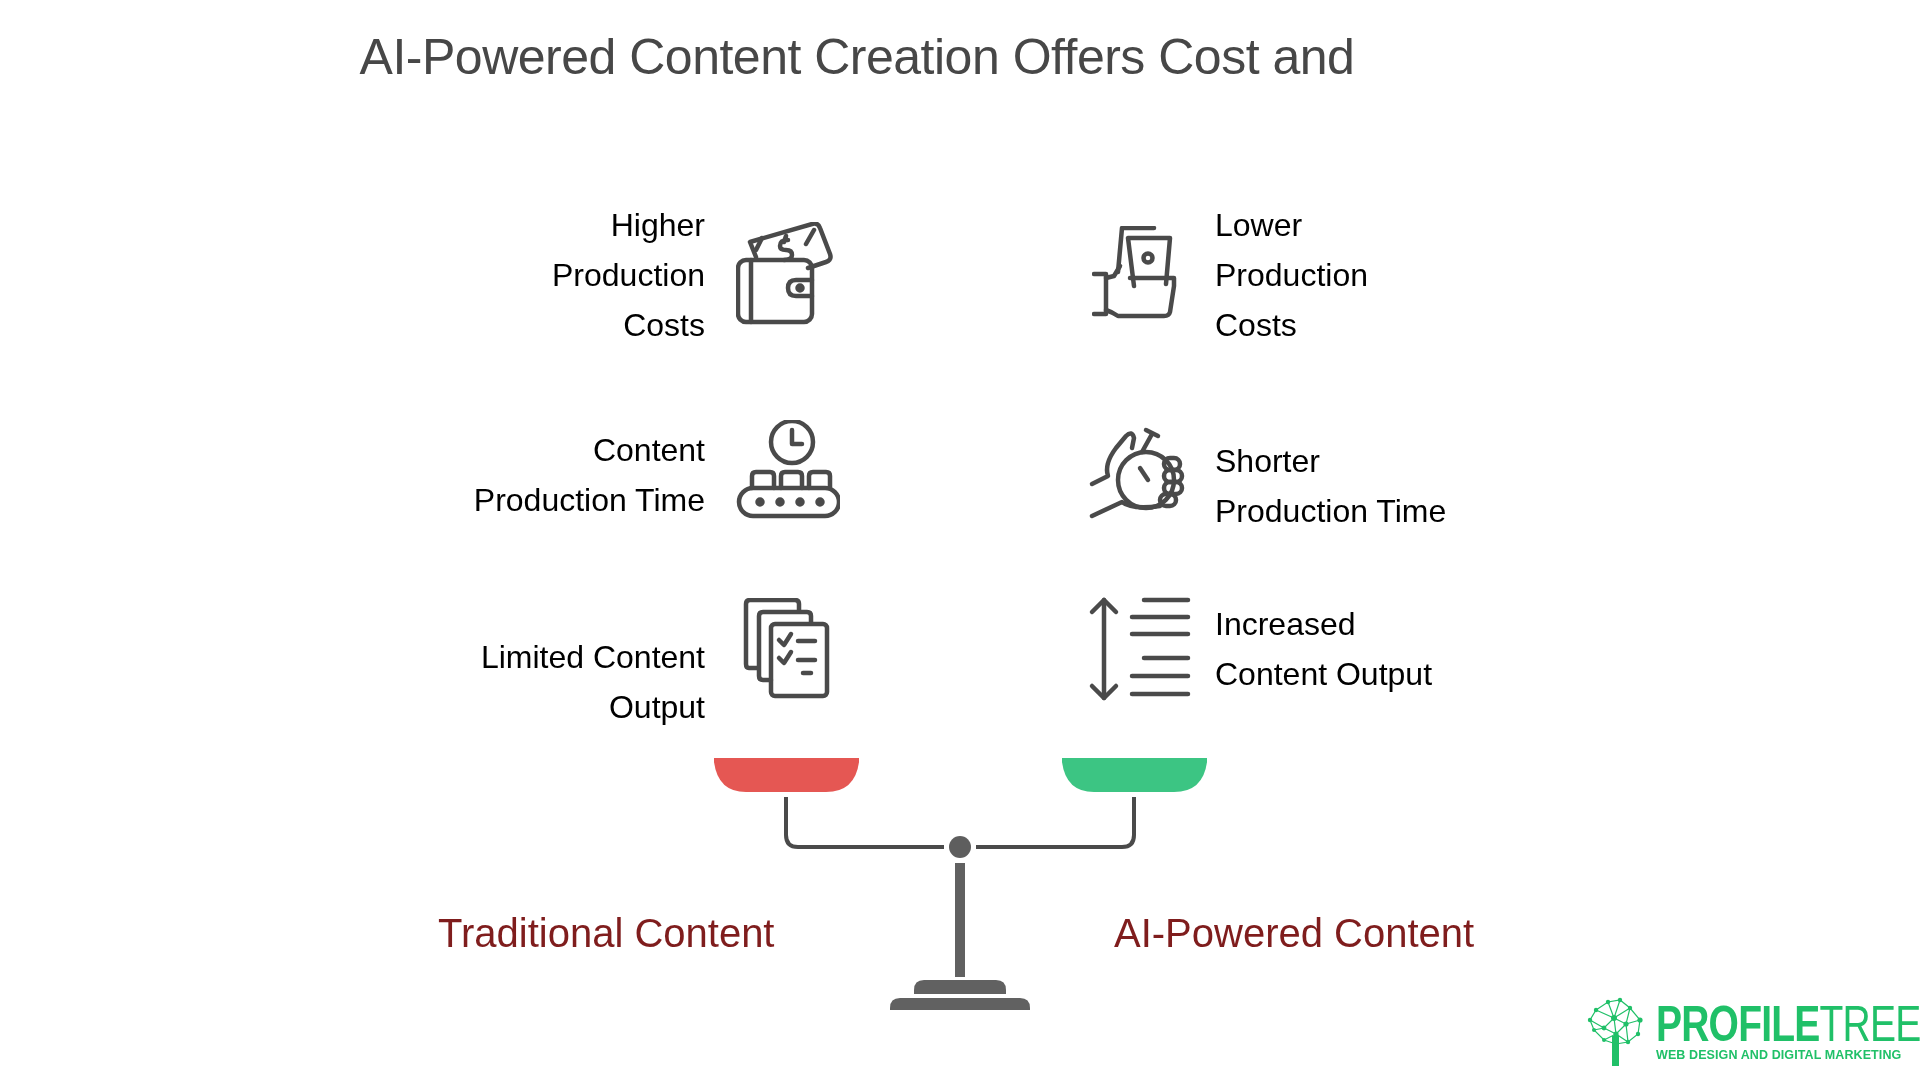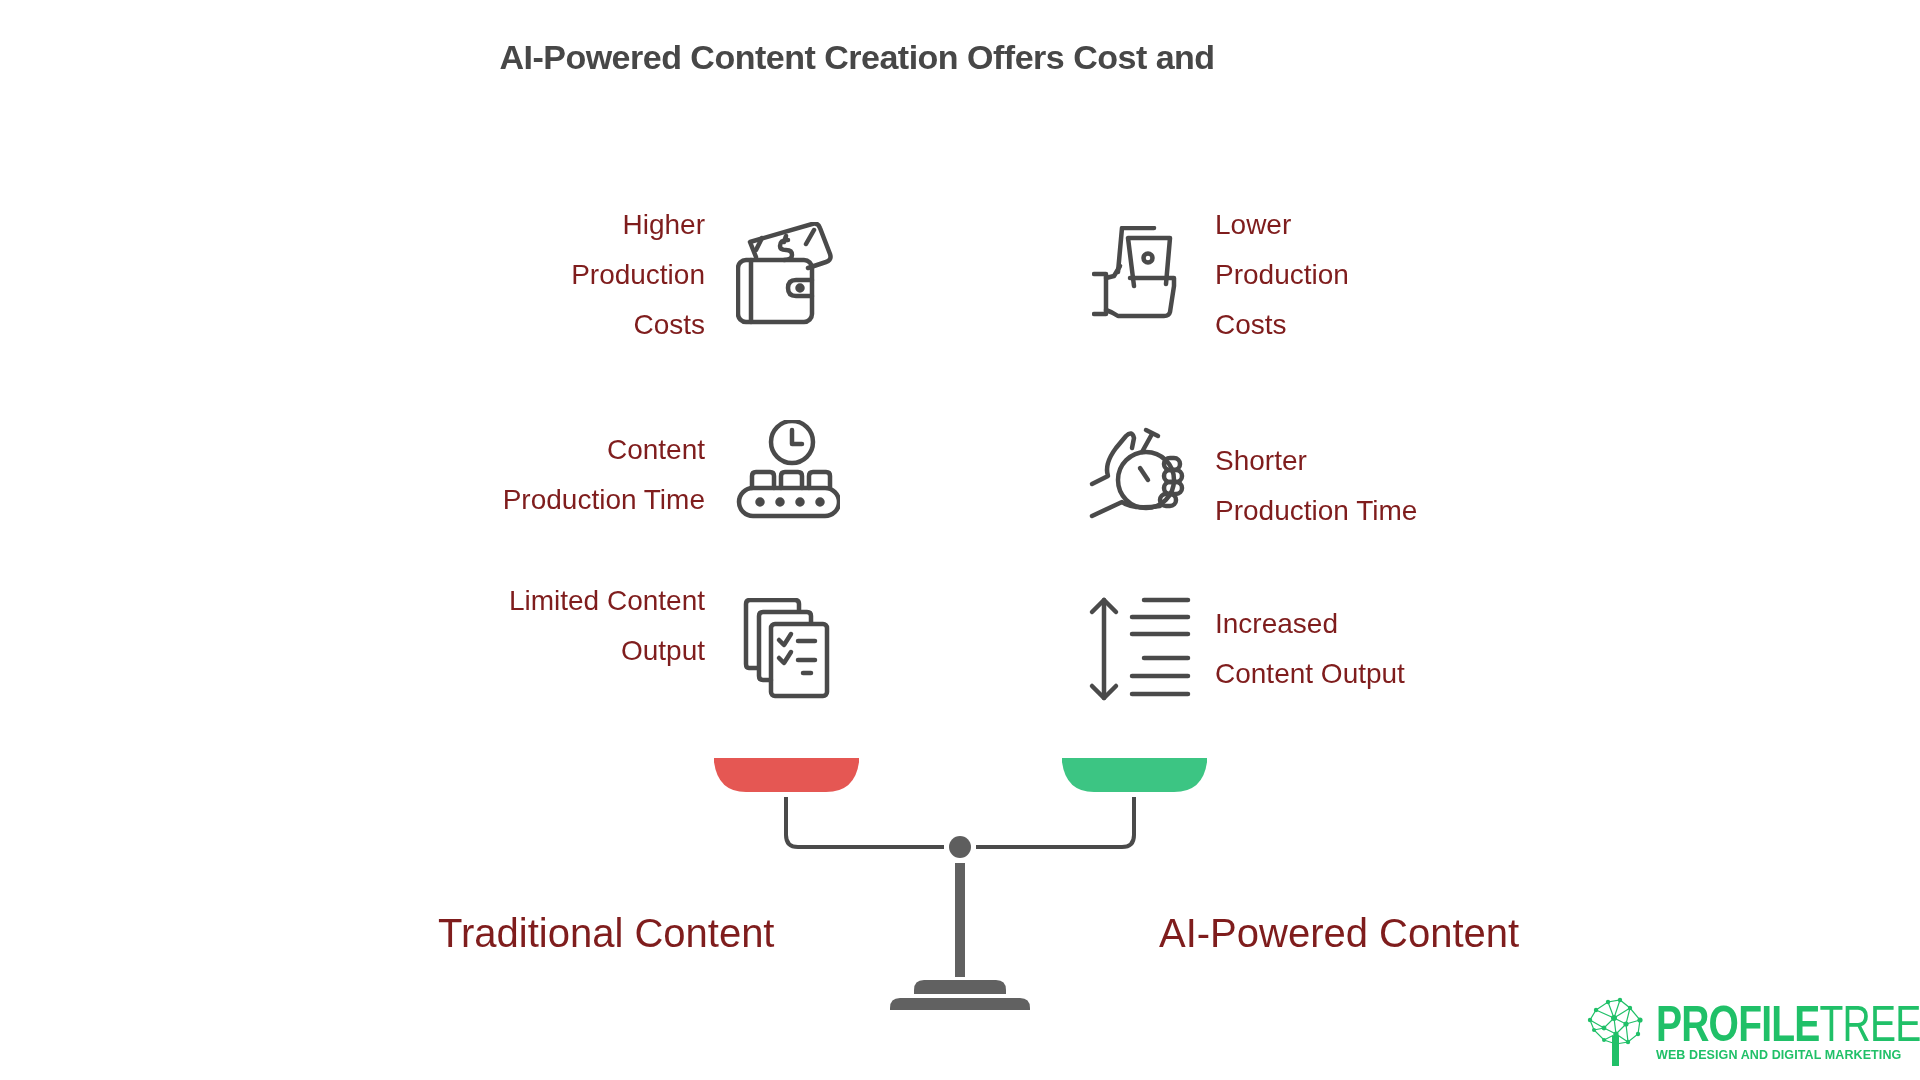--- a/index.html
+++ b/index.html
@@ -1,21 +1,21 @@
 <!DOCTYPE html>
 <html><head>
 <meta charset="utf-8">
 <style>
   html, body { margin:0; padding:0; background:#ffffff; }
   body { width:1920px; height:1080px; position:relative; overflow:hidden;
          font-family:"Liberation Sans", "DejaVu Sans", sans-serif; color:#4a4a4a; }
   .title { position:absolute; left:0; width:1714px; top:26px; text-align:center;
-           font-weight:bold; font-size:34px; line-height:63px; color:#474747; letter-spacing:-0.5px; }
+           font-weight:normal; font-size:50px; line-height:63px; color:#474747; letter-spacing:-0.5px; }
   .title span { display:block; }
-  .lbl { position:absolute; font-size:28px; line-height:50px; color:#7f1d1d; }
+  .lbl { position:absolute; font-size:32px; line-height:50px; color:#000000; }
   .lbl span { display:block; }
   .left { text-align:right; right:1215px; }
   .right { text-align:left; left:1215px; }
   .icon { position:absolute; }
   .icon svg { display:block; }
   .bottom-lbl { position:absolute; font-size:40px; line-height:50px; color:#7f1d1d; white-space:nowrap; }
   .logo { position:absolute; left:1586px; top:996px; width:300px; height:70px; }
   .logo-word { position:absolute; left:70px; top:2px; font-size:50px; line-height:52px; color:#20c068;
                font-weight:bold; letter-spacing:-1px; white-space:nowrap; transform:scaleX(0.78); transform-origin:left top; }
   .logo-word .light { font-weight:normal; }
@@ -93,21 +93,21 @@
     <rect x="78" y="58" width="18" height="12" rx="6"></rect>
     <rect x="74" y="70" width="16" height="12" rx="6"></rect>
     <path d="M6 92 L36 78 Q46 86 74 82"></path>
   </svg>
 </div>
 <div class="lbl right" style="top:436px;">
   <span>Shorter</span>
   <span>Production Time</span>
 </div>
 
-<div class="lbl left" style="top:576px;">
+<div class="lbl left" style="top:632px;">
   <span>Limited Content</span>
   <span>Output</span>
 </div>
 <div class="icon" style="left:743px; top:598px;">
   <svg width="92" height="102" viewBox="0 0 92 102" fill="none" stroke="#4a4a4a" stroke-width="4.5" stroke-linecap="round" stroke-linejoin="round">
     <path d="M14 70 L6 70 Q3 70 3 66 L3 6 Q3 2 7 2 L52 2 Q56 2 56 6 L56 12"></path>
     <path d="M28 82 L20 82 Q16 82 16 78 L16 18 Q16 14 20 14 L64 14 Q68 14 68 18 L68 24"></path>
     <rect x="28" y="26" width="56" height="72" rx="4"></rect>
     <path d="M36 42 L41 47 L48 36"></path>
     <line x1="55" y1="43" x2="72" y2="43"></line>
@@ -142,21 +142,21 @@
     <path d="M86 47 L86 85 Q86 97 98 97 L244 97" fill="none" stroke="#4a4a4a" stroke-width="4"></path>
     <path d="M434 47 L434 85 Q434 97 422 97 L276 97" fill="none" stroke="#4a4a4a" stroke-width="4"></path>
     <circle cx="260" cy="97" r="11" fill="#5e5e5e"></circle>
     <rect x="255" y="113" width="10" height="114" fill="#616161"></rect>
     <path d="M214 240 Q214 230 224 230 L296 230 Q306 230 306 240 L306 244 L214 244 Z" fill="#616161"></path>
     <path d="M190 258 Q190 248 200 248 L320 248 Q330 248 330 258 L330 260 L190 260 Z" fill="#616161"></path>
   </svg>
 </div>
 
 <div class="bottom-lbl" style="left:438px; top:908px;">Traditional Content</div>
-<div class="bottom-lbl" style="left:1159px; top:908px;">AI-Powered Content</div>
+<div class="bottom-lbl" style="left:1114px; top:908px;">AI-Powered Content</div>
 
 <div class="logo">
   <svg style="position:absolute; left:0; top:0;" width="62" height="70" viewBox="0 0 62 70">
     <g stroke="#20c068" stroke-width="1.2" fill="none">
       <path d="M10 14 L22 6 L34 4 L44 12 L54 24 L52 38 L42 46 L30 48 L18 44 L8 34 L4 24 L10 14 Z"></path>
       <path d="M22 6 L28 22 L10 14 M34 4 L28 22 L44 12 L40 28 L28 22 L18 32 L8 34 M40 28 L54 24 M40 28 L42 46 M28 22 L30 38 L18 44 M30 38 L40 28 M30 38 L42 46 M18 32 L4 24 M18 32 L30 38"></path>
     </g>
     <g fill="#20c068">
       <circle cx="10" cy="14" r="2.2"></circle>
         <circle cx="22" cy="6" r="2.2"></circle>

